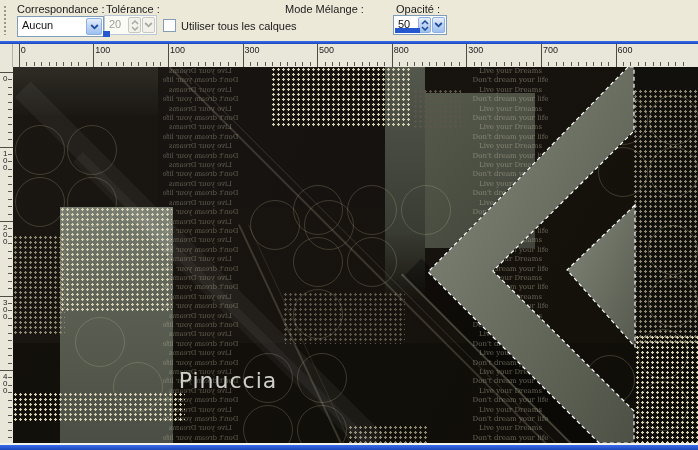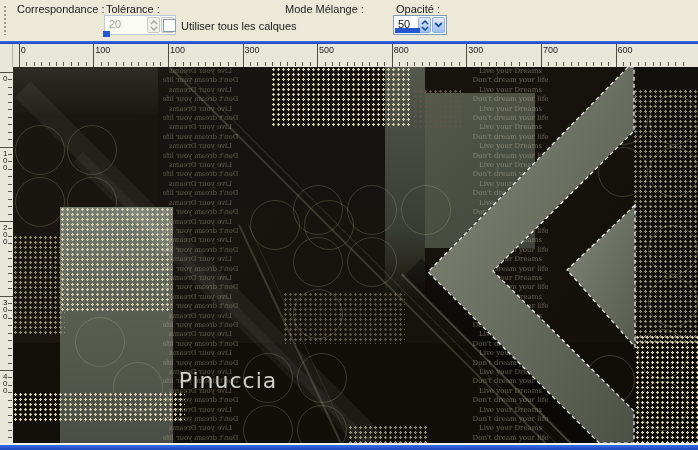--- a/index.html
+++ b/index.html
@@ -66,23 +66,31 @@
 </style>
 </head>
 <body>
 
 <div id="app">
 
   <div id="toolbar">
     <div class="grip"></div>
 
     <div class="tlabel" style="left:17px;top:3px">Correspondance :</div>
+    <div class="combo" style="left:17px;top:16px;width:85px">
+      <span class="val">Aucun</span>
+      <span class="arrow">
+        <svg width="9" height="6">
+            <path d="M1.2 1 L4.5 4.3 L7.8 1" stroke="#1e4c99" stroke-width="1.8" fill="none"></path>
+          </svg>
+      </span>
+    </div>
 
     <div class="tlabel" style="left:106px;top:3px">Tolérance :</div>
-    <div class="spin disabled" style="left:104px;top:15px;width:72px">
+    <div class="spin disabled" style="left:104px;top:15px;width:53px">
       <span class="num">20</span>
       <span class="spinbtns">
         <span class="sbtn dis">
           <svg width="8" height="11">
               <path d="M1 4 L4 1 L7 4 M1 7 L4 10 L7 7" stroke="#a6aba6" stroke-width="1.5" fill="none"></path>
             </svg>
         </span>
         <span class="sbtn dis">
           <svg width="9" height="6">
               <path d="M1.2 1 L4.5 4.3 L7.8 1" stroke="#a6aba6" stroke-width="1.8" fill="none"></path>

